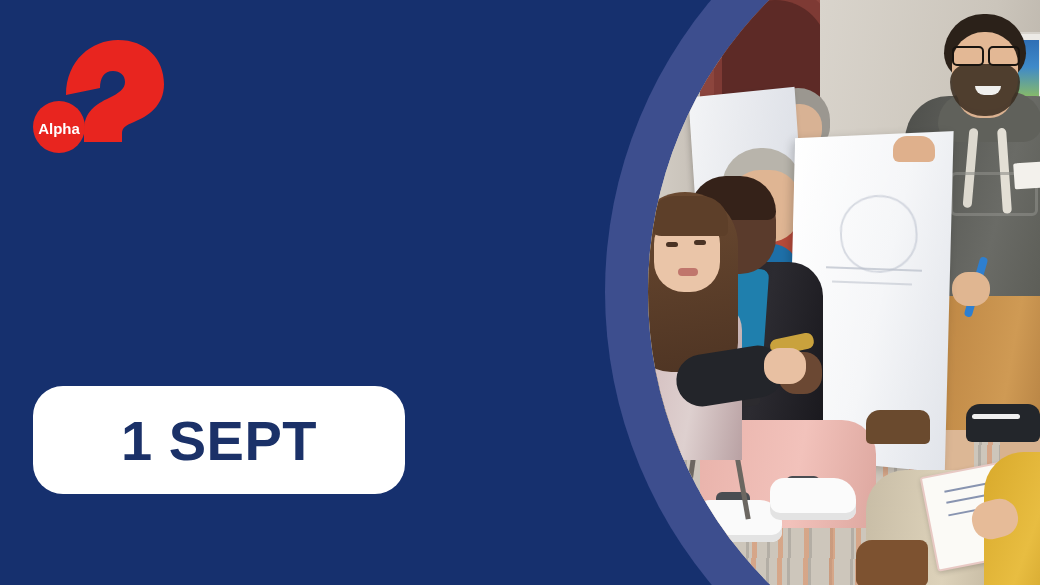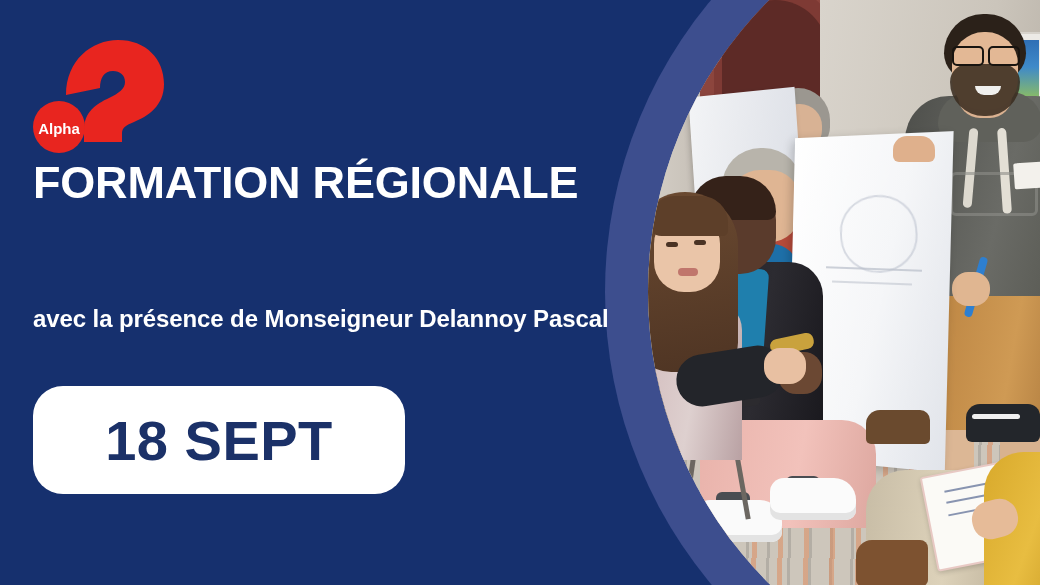--- a/index.html
+++ b/index.html
@@ -442,23 +442,21 @@
                  C54,80 66,72 79,66
                  C89,61 95,57 95,50
                  C95,43 90,39 83,39
                  C74,39 70,46 70,56
                  Z" fill="#E8251F"></path>
         <circle cx="29" cy="95" r="26" fill="#E8251F"></circle>
         <text x="29" y="102" text-anchor="middle" font-family="Liberation Sans, sans-serif" font-size="15" font-weight="bold" fill="#ffffff">Alpha</text>
       </svg>
     </div>
 
-    <div class="title">FORMATION RÉGIONALE</div>
-
-
-    <div class="presence">avec la présence de Monseigneur Delannoy Pascal</div>
+
+
 
     <div class="date-pill">
-      <span>18 SEPT</span>
+      <span>1 SEPT</span>
     </div>
 
   </div>
 </div>
 
 </body></html>

